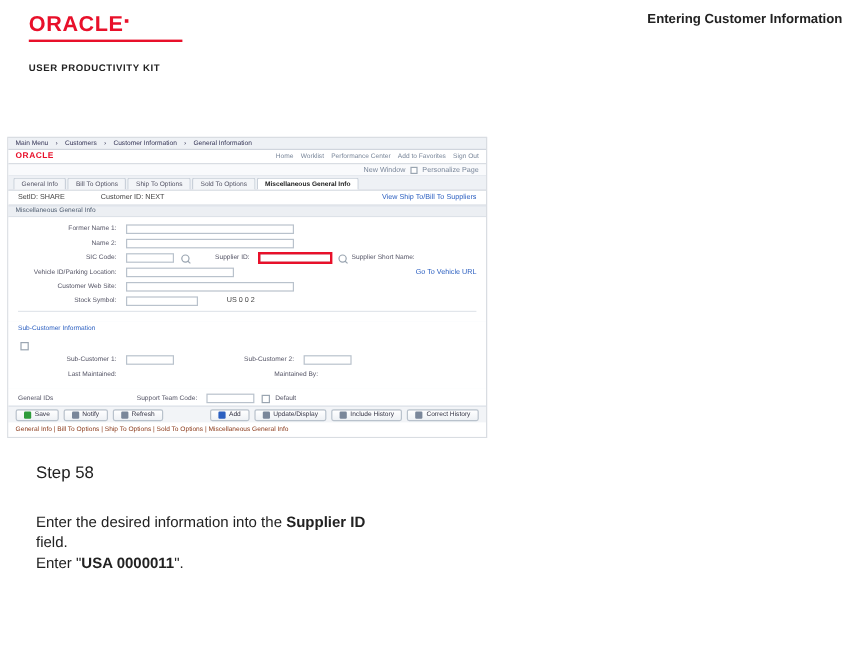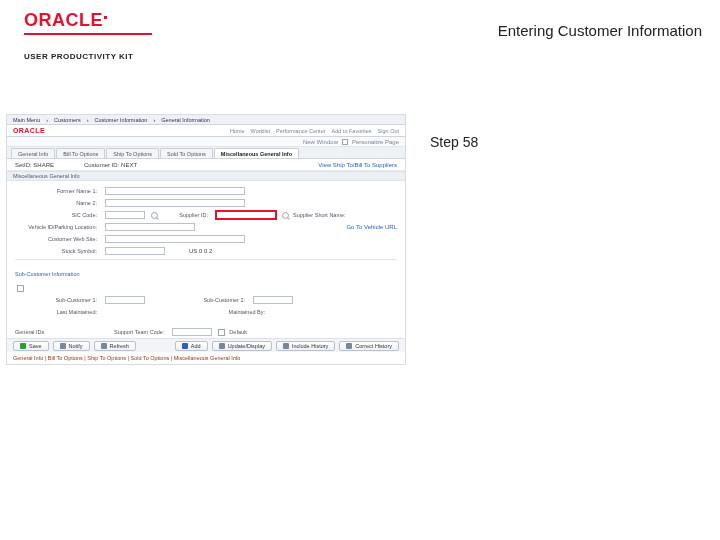--- a/index.html
+++ b/index.html
@@ -4,23 +4,23 @@
 <style>
   * { margin: 0; padding: 0; box-sizing: border-box; }
   html, body { width: 720px; height: 540px; font-family: Arial, Helvetica, sans-serif; background:#fff; color:#222; }
   
   .banner { position:relative; height:56px; }
   .logo-wrap { position:absolute; left:24px; top:10px; }
   .logo-oracle { color:#e8102a; font-weight:700; font-size:18px; letter-spacing:0.5px; display:flex; align-items:center; gap:1px;}
   .logo-oracle .dot{ width:3px; height:3px; background:#e8102a; display:inline-block; margin-bottom:6px;}
   .logo-bar { height:2px; background:#e8102a; width:128px; margin-top:2px;}
   .logo-sub { font-size:8px; letter-spacing:0.5px; margin-top:17px; font-weight:600; color:#222;}
-  .title { position:absolute; right:18px; top:22px; font-size:15px; color:#222; }
-  
-  .main { display:flex; padding:0 0 0 6px; margin-top:58px;}
+  .title { position:absolute; right:18px; top:10px; font-size:11px; color:#222;font-weight:bold; }
+  
+  .main { display:flex; padding:0 0 0 6px; margin-top:58px;flex-direction:column;}
   .left { width:400px; }
   .right { width:300px; padding-left:24px; }
   
   .app {
     width:400px; font-size:6px; color:#444; border:1px solid #d9dde2;
     background:#f4f6f9;
   }
   .app .menubar { height:10px; background:#eef1f5; border-bottom:1px solid #d0d5dd; display:flex; align-items:center; gap:6px; padding:0 6px; color:#335; }
   .app .menubar span { font-size:5.5px; }
   .app .navbar  { height:12px; background:#fff; border-bottom:1px solid #d0d5dd; display:flex; align-items:center; padding:0 6px; gap:6px; }
@@ -215,15 +215,19 @@
             <span>Correct History</span>
           </div>
       </div>
 
       <div class="tip">General Info | Bill To Options | Ship To Options | Sold To Options | Miscellaneous General Info</div>
     </div>
   </div>
 
   <div class="right">
     <div class="step">Step 58</div>
+    <div class="instr">
+      <span>Enter the desired information into the </span><span class="b">Supplier ID</span><span> field.</span><br>
+      <span>Enter "</span><span class="b">USA 0000011</span><span>".</span>
+    </div>
   </div>
 
 </div>
 
 </body></html>

